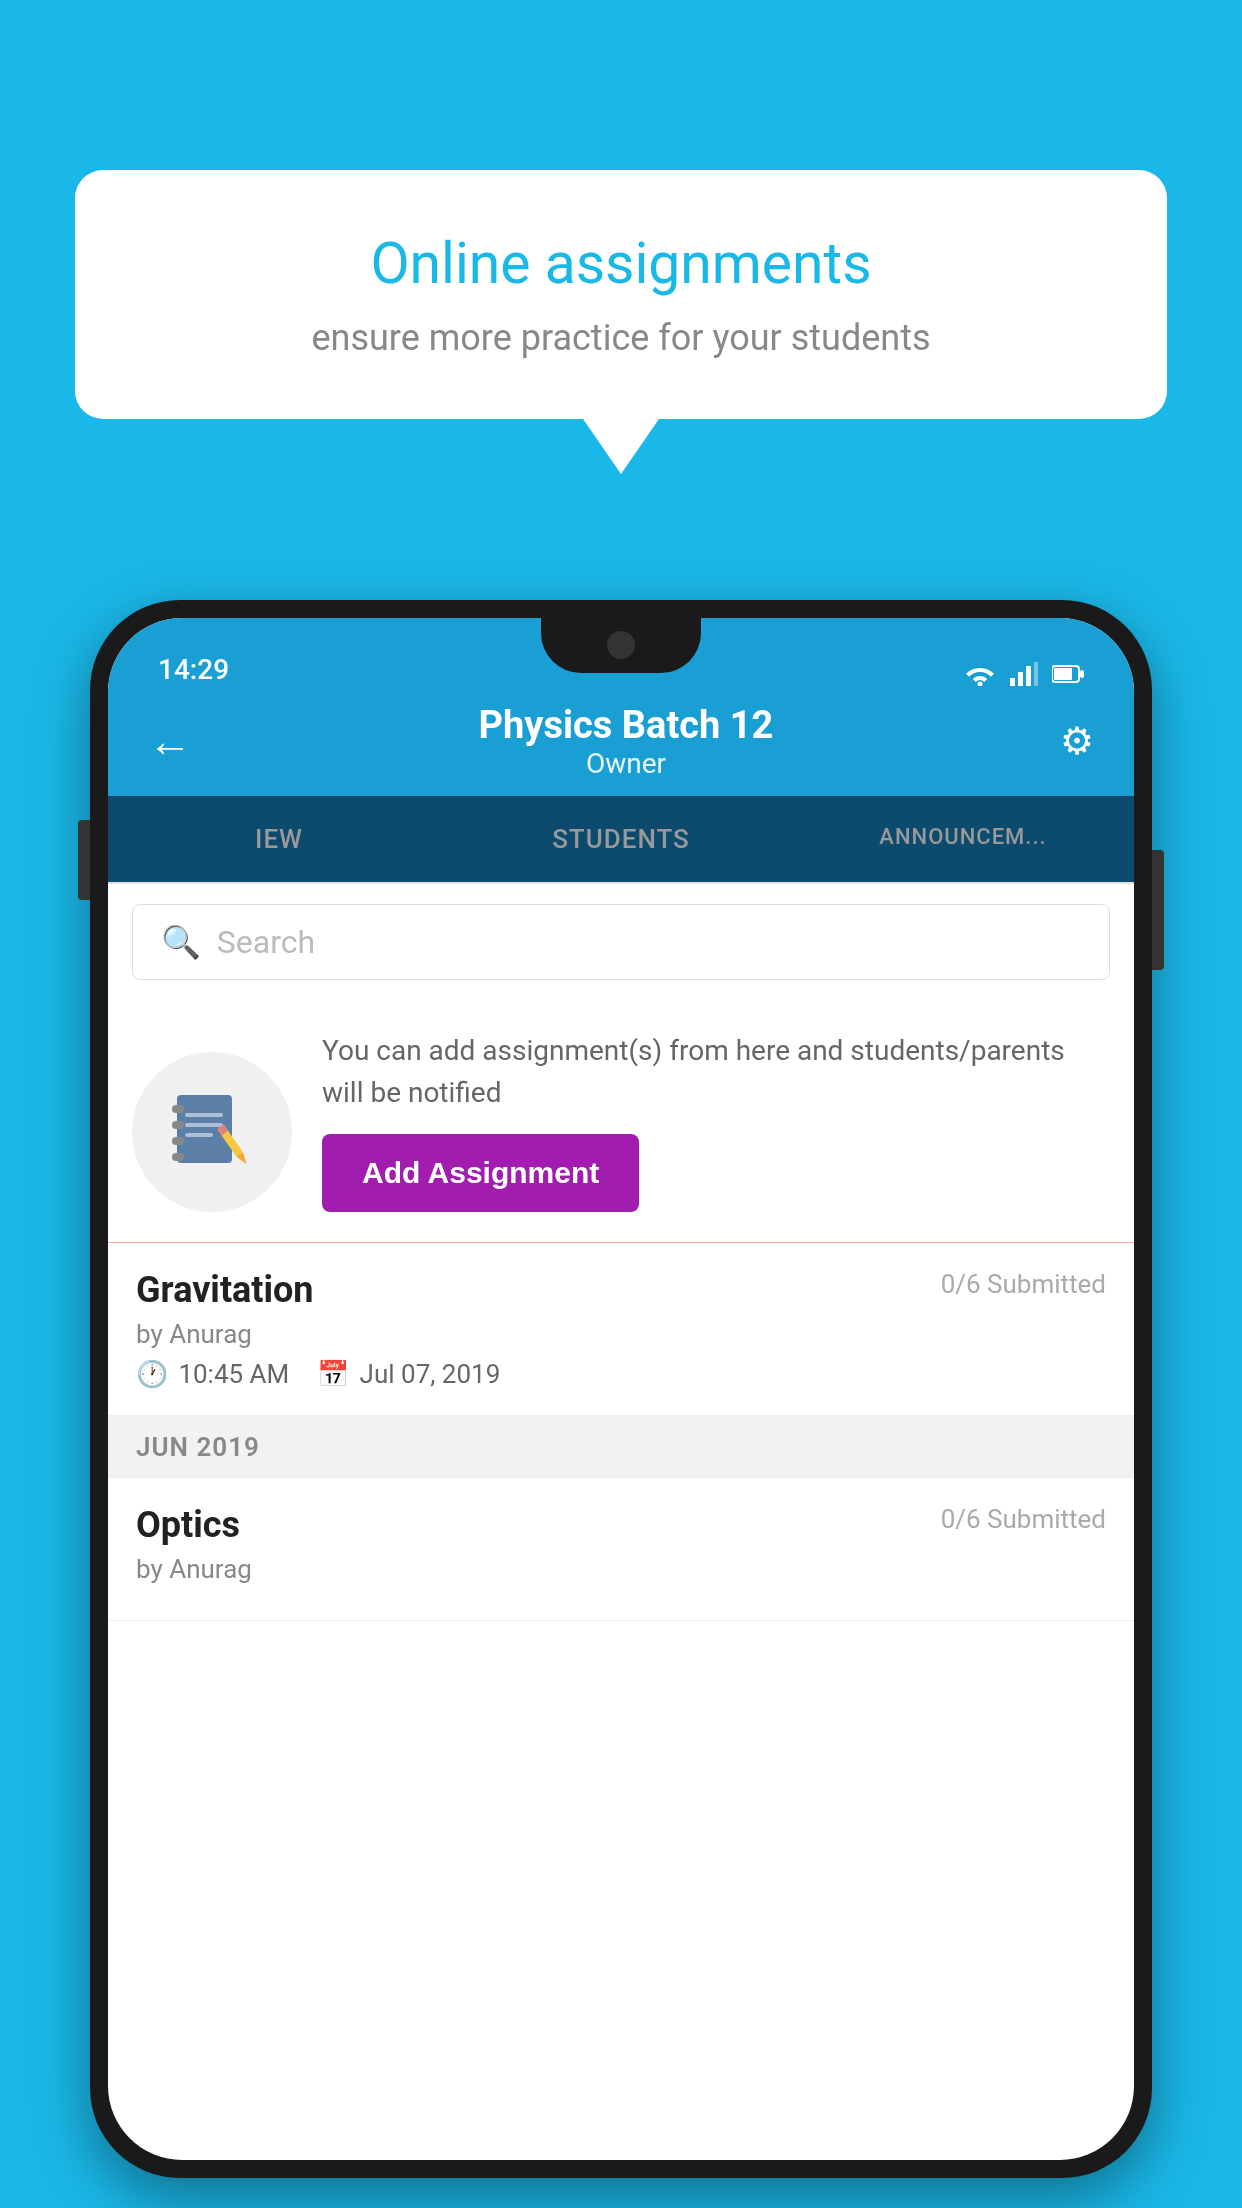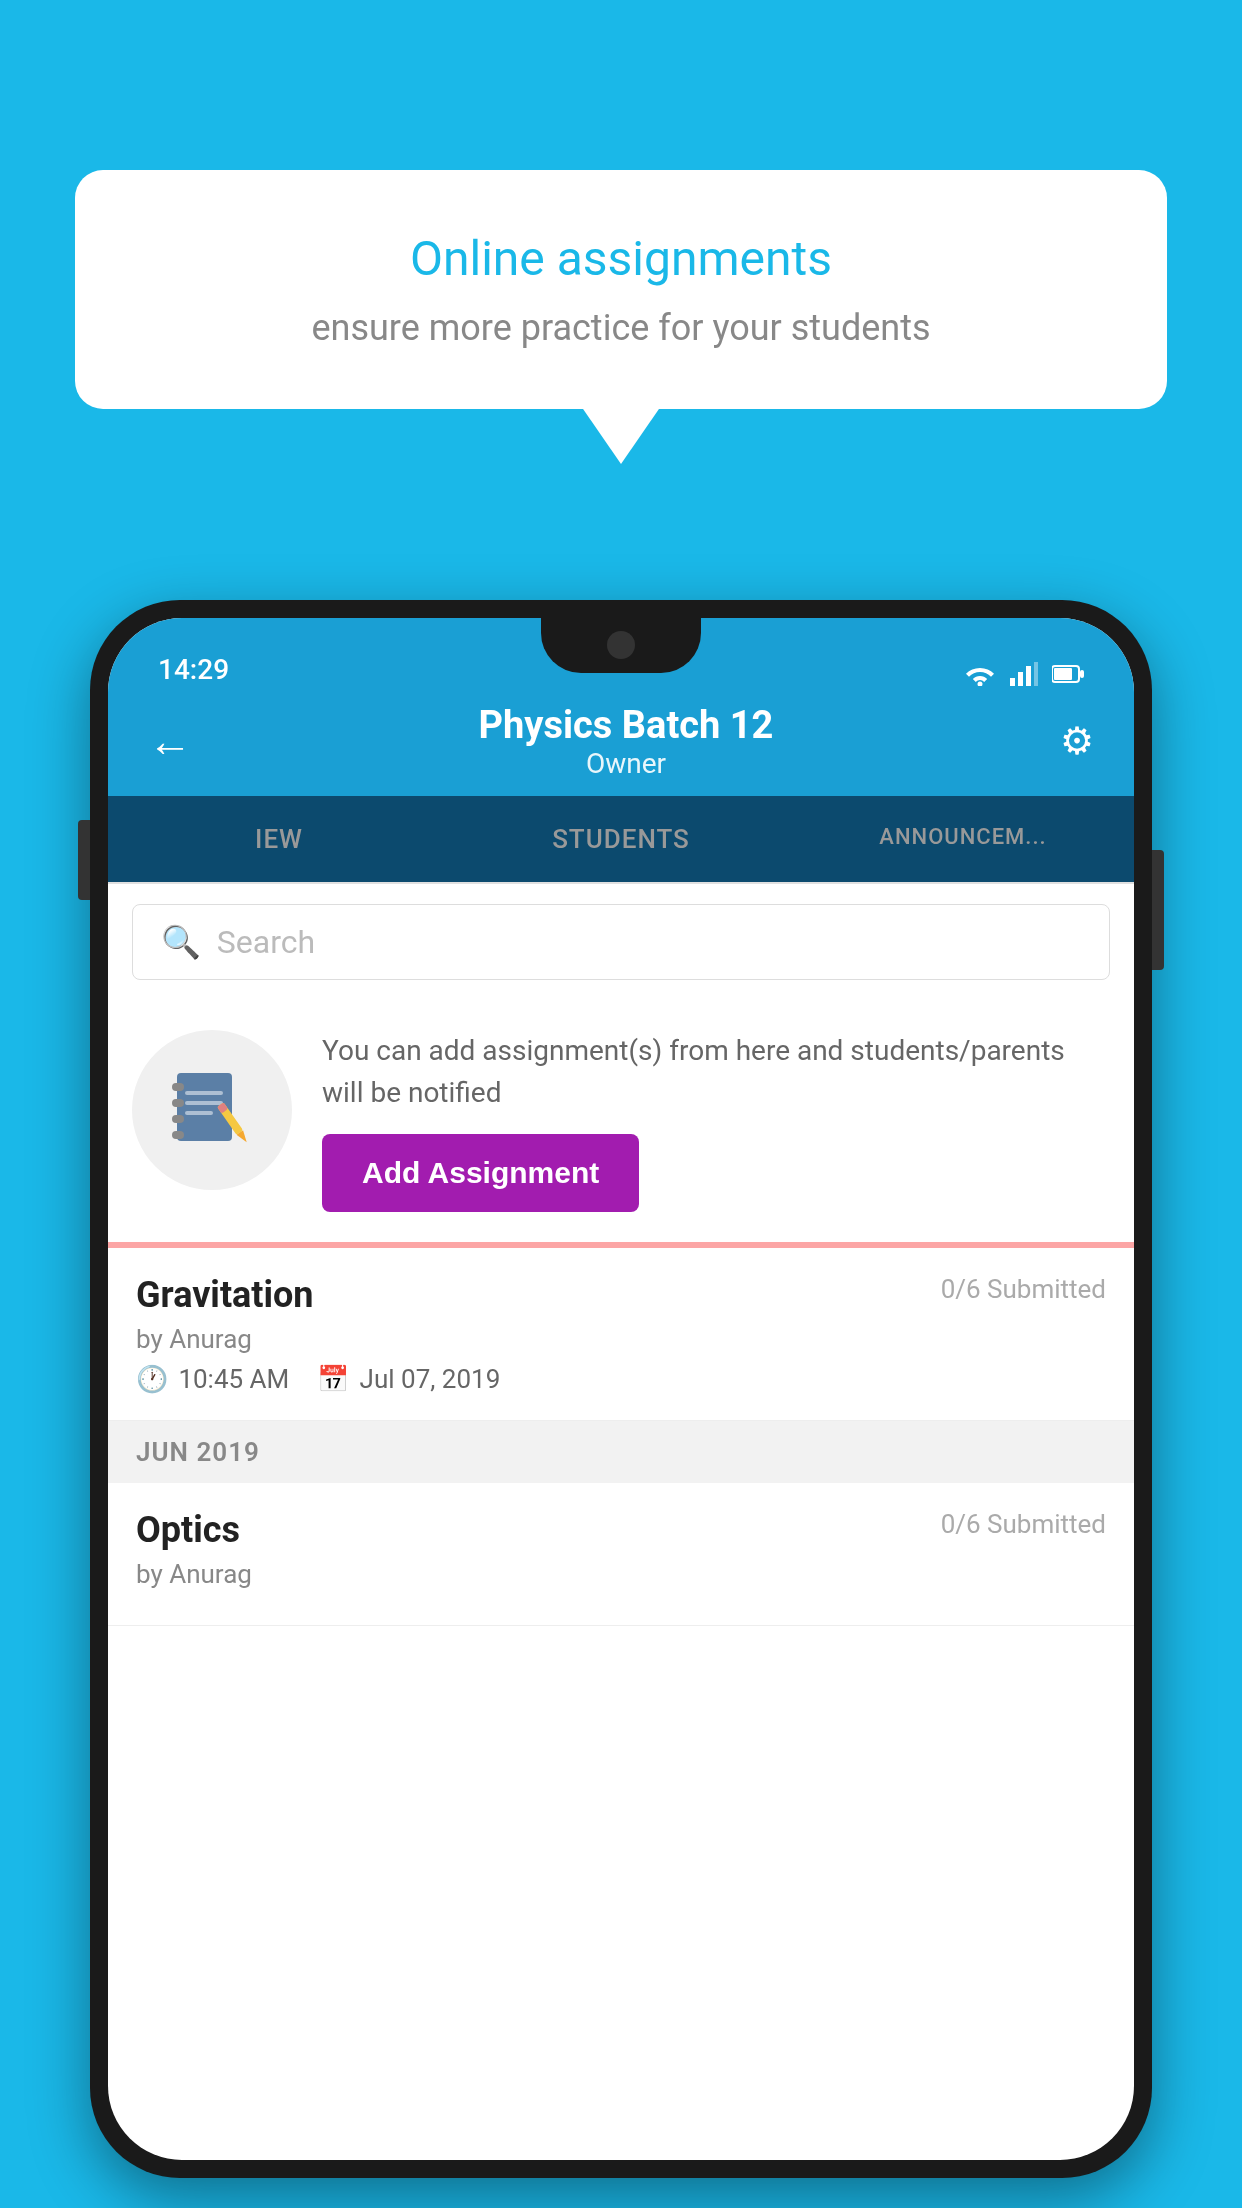--- a/index.html
+++ b/index.html
@@ -32,21 +32,21 @@
       left: 50%;
       transform: translateX(-50%);
       width: 0;
       height: 0;
       border-left: 40px solid transparent;
       border-right: 40px solid transparent;
       border-top: 58px solid white;
     }
 
     .speech-bubble-title {
-      font-size: 48px;
+      font-size: 57px;
       color: #1ab8e8;
       font-weight: 400;
       margin-bottom: 20px;
     }
 
     .speech-bubble-subtitle {
       font-size: 36px;
       color: #888;
       font-weight: 400;
     }
@@ -228,24 +228,24 @@
     }
 
     .search-placeholder {
       color: #bbb;
       font-size: 32px;
     }
 
     
     .add-assignment-section {
       display: flex;
-      align-items: flex-start;
+      align-items: flex-end;
       padding: 30px 24px;
       background: white;
-      border-bottom: 6px solid #fca5a5;
+      border-bottom: 1px solid #fca5a5;
       gap: 30px;
     }
 
     .notebook-icon-circle {
       width: 160px;
       height: 160px;
       min-width: 160px;
       background: #f0f0f0;
       border-radius: 50%;
       display: flex;

